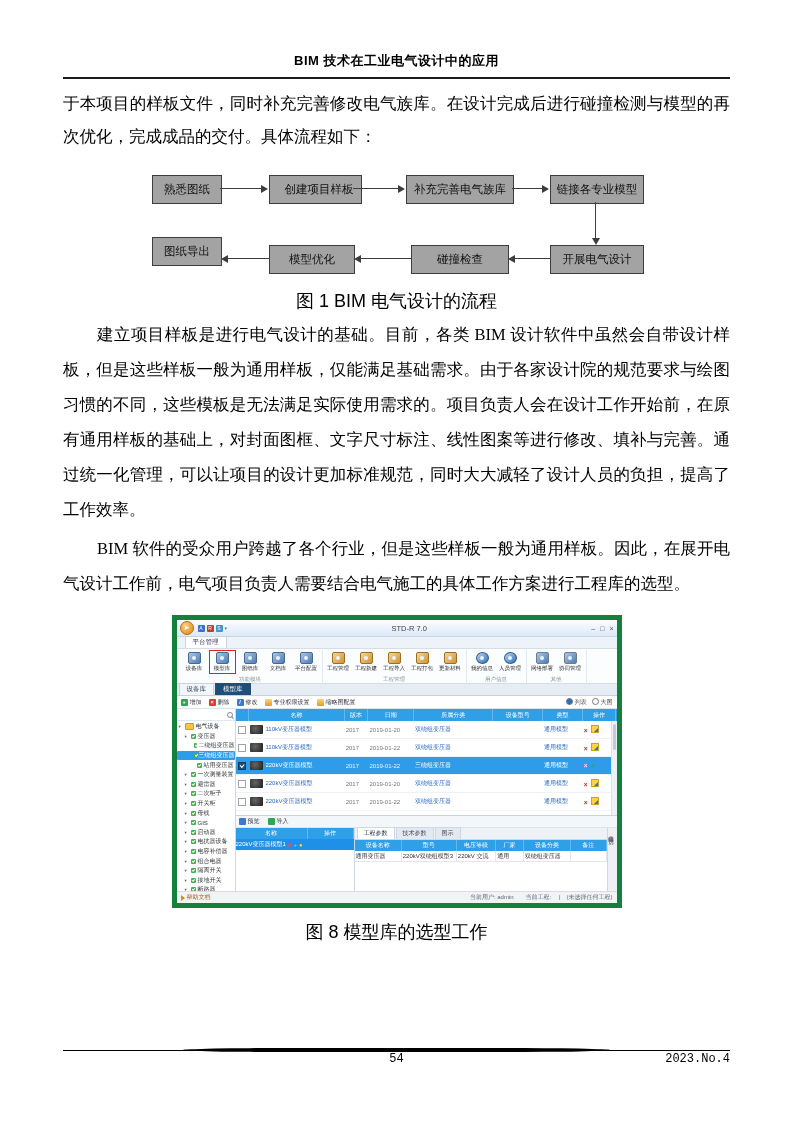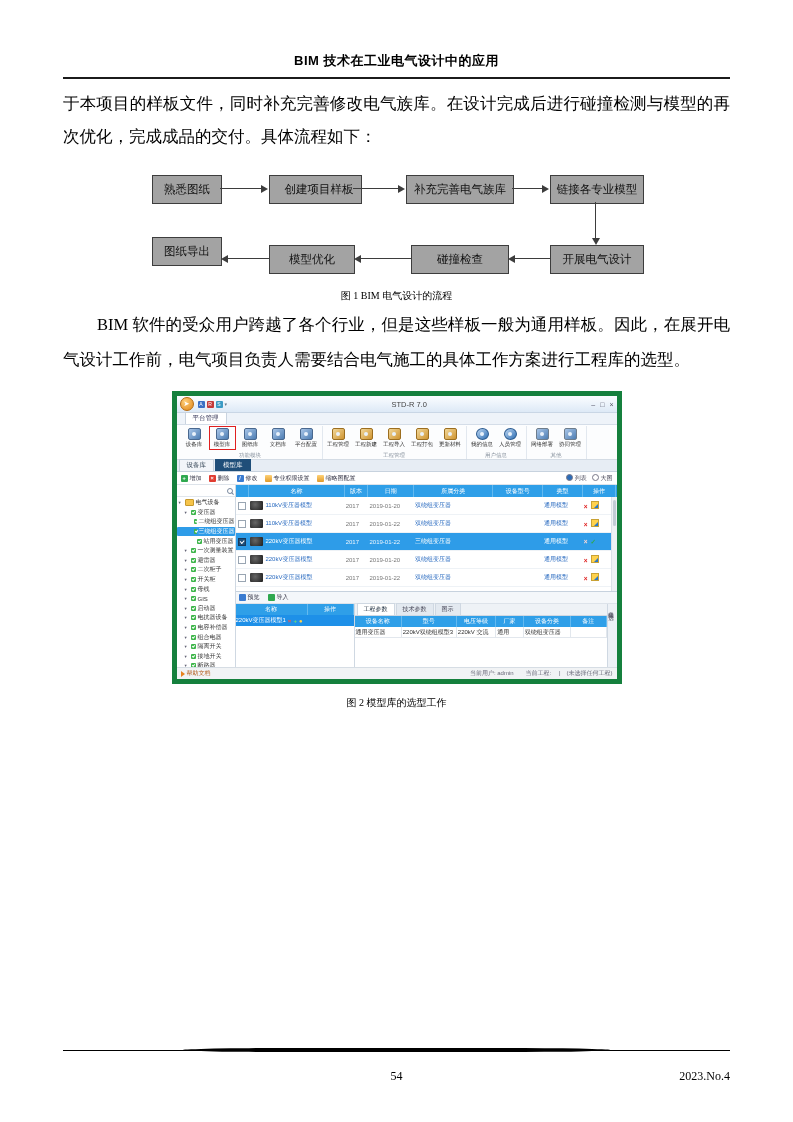--- a/index.html
+++ b/index.html
@@ -23,21 +23,21 @@
   .fc .box{position:absolute;border:1.4px solid #3d3d3d;height:27px;background:#a3a3a3;
            display:flex;align-items:center;justify-content:center;font-size:11.5px;color:#111;}
   .ar{position:absolute;height:1.4px;background:#3d3d3d;}
   .ar.r::after{content:'';position:absolute;right:-6px;top:-3.5px;
                border-left:7px solid #3d3d3d;border-top:4px solid transparent;border-bottom:4px solid transparent;}
   .ar.l::before{content:'';position:absolute;left:-6px;top:-3.5px;
                border-right:7px solid #3d3d3d;border-top:4px solid transparent;border-bottom:4px solid transparent;}
   .var{position:absolute;width:1.4px;background:#3d3d3d;}
   .var::after{content:'';position:absolute;bottom:-6px;left:-3.5px;
               border-top:7px solid #3d3d3d;border-left:4px solid transparent;border-right:4px solid transparent;}
-  .fig-cap{text-align:center;font-family:Liberation Serif, serif;font-size:10px;margin-top:8px;}
+  .fig-cap{text-align:center;font-family:Liberation Sans, sans-serif;font-size:18px;margin-top:8px;}
 
   
   .app{width:450px;height:293px;margin:14px auto 0 auto;border:5px solid #15803d;
        font-family:"Liberation Sans",sans-serif;background:#fff;font-size:7px;
        display:flex;flex-direction:column;box-sizing:border-box;}
   .titlebar{height:16px;background:linear-gradient(#fbfdff,#dde9f6);display:flex;align-items:center;
             border-bottom:1px solid #c9d6e5;padding:0 3px;flex:0 0 auto;}
   .appbtn{width:12px;height:12px;border-radius:50%;background:radial-gradient(circle at 35% 30%,#ffcf7a,#e08619);
           border:1px solid #b56a10;color:#fff;font-size:7px;display:flex;align-items:center;justify-content:center;}
   .qat{display:flex;gap:2px;margin-left:4px;align-items:center;}
@@ -144,21 +144,21 @@
              padding:0 4px;font-size:6px;color:#555;flex:0 0 auto;}
   .sb-left{display:flex;align-items:center;gap:2px;color:#b35a1a;}
   .sb-ic{width:0;height:0;border-left:4px solid #e8821e;border-top:3px solid transparent;border-bottom:3px solid transparent;}
   .sb-right{margin-left:auto;color:#667;}
 
   
   .footer{position:absolute;left:63px;right:63px;top:1048px;}
   .f-line{position:relative;height:4px;}
   .f-line .base{position:absolute;left:0;right:0;top:1.5px;height:1.6px;background:#000;}
   .f-line .bulge{position:absolute;left:18%;right:18%;top:0;height:4px;background:#000;border-radius:50%/100%;}
-  .f-meta{position:relative;margin-top:17px;font-family:Liberation Serif, serif;font-size:12px;}
+  .f-meta{position:relative;margin-top:0;font-family:Liberation Mono, monospace;font-size:12px;}
   .f-page{text-align:center;}
   .f-issue{position:absolute;right:0;top:0;}
 </style>
 </head>
 <body>
 
 <div class="page">
   <div class="content">
 
     <div class="hdr-title">BIM 技术在工业电气设计中的应用</div>
@@ -178,20 +178,21 @@
       <div class="ar r" style="left:106px;top:19px;width:42px;"></div>
       <div class="ar r" style="left:239px;top:19px;width:46px;"></div>
       <div class="ar r" style="left:398px;top:19px;width:31px;"></div>
       <div class="var" style="left:481px;top:33px;height:37px;"></div>
       <div class="ar l" style="left:400px;top:89px;width:36px;"></div>
       <div class="ar l" style="left:246px;top:89px;width:51px;"></div>
       <div class="ar l" style="left:113px;top:89px;width:42px;"></div>
     </div>
     <div class="fig-cap">图 1 BIM 电气设计的流程</div>
 
+    <p class="para ind" style="margin-top:4px;">建立项目样板是进行电气设计的基础。目前，各类 BIM 设计软件中虽然会自带设计样板，但是这些样板一般为通用样板，仅能满足基础需求。由于各家设计院的规范要求与绘图习惯的不同，这些模板是无法满足实际使用需求的。项目负责人会在设计工作开始前，在原有通用样板的基础上，对封面图框、文字尺寸标注、线性图案等进行修改、填补与完善。通过统一化管理，可以让项目的设计更加标准规范，同时大大减轻了设计人员的负担，提高了工作效率。</p>
 
     <p class="para ind" style="margin-top:4px;">BIM 软件的受众用户跨越了各个行业，但是这些样板一般为通用样板。因此，在展开电气设计工作前，电气项目负责人需要结合电气施工的具体工作方案进行工程库的选型。</p>
 
     <div class="app">
 
       <div class="titlebar">
         <div class="appbtn">➤</div>
         <div class="qat">
           <span class="qi b">A</span>
           <span class="qi r">R</span>
@@ -587,21 +588,21 @@
 
       <div class="statusbar">
         <div class="sb-left">
           <span class="sb-ic"></span>
           <span>帮助文档</span>
         </div>
         <div class="sb-right">当前用户: admin　　当前工程: 　|　(未选择任何工程)</div>
       </div>
     </div>
 
-    <div class="fig-cap" style="margin-top:12px;">图 2 模型库的选型工作</div>
+    <div class="fig-cap" style="margin-top:12px;">图 8 模型库的选型工作</div>
   </div>
 
   <div class="footer">
     <div class="f-line">
         <div class="base"></div>
         <div class="bulge"></div>
       </div>
     <div class="f-meta">
       <div class="f-page">54</div>
       <div class="f-issue">2023.No.4</div>

